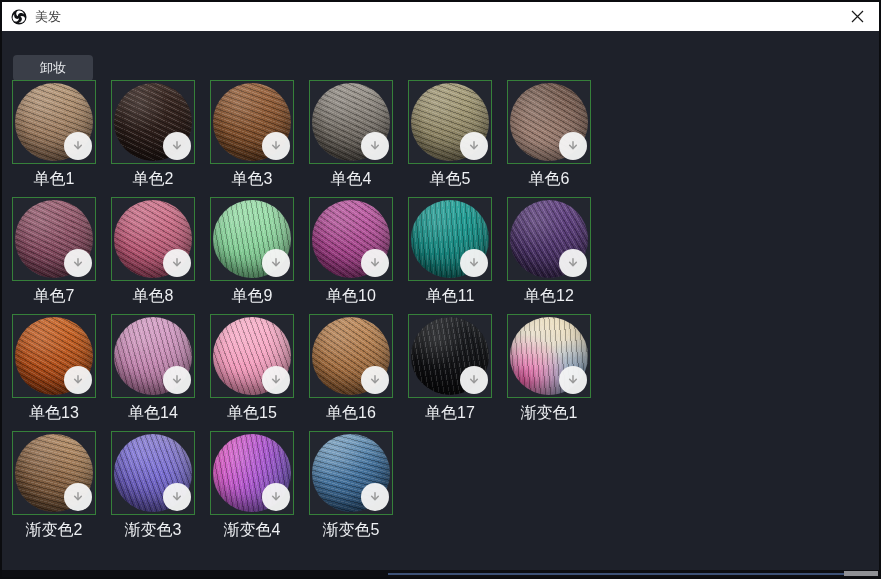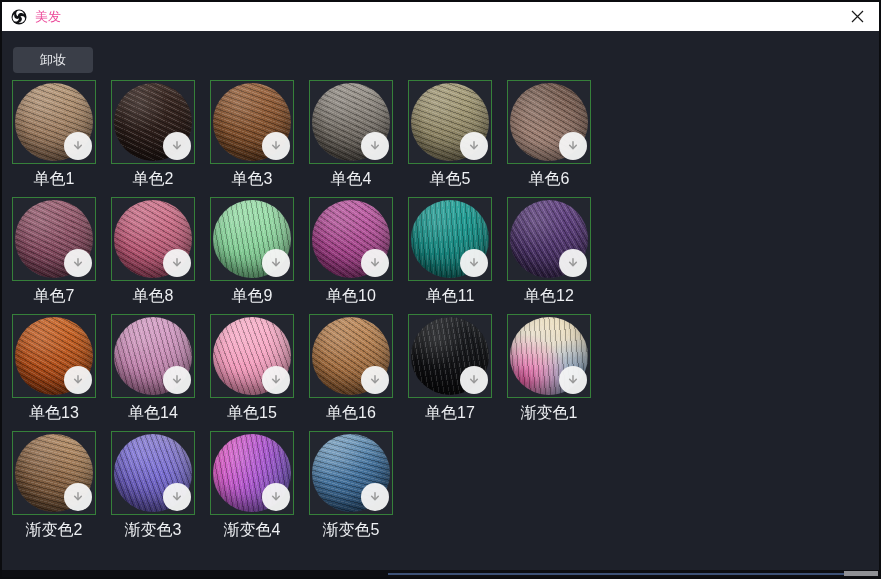--- a/index.html
+++ b/index.html
@@ -8,26 +8,26 @@
 
   .window{
     position:relative; width:881px; height:579px;
     background:#1e212a; border:2px solid #0b0c0f;
   }
   .titlebar{
     height:29px; background:#ffffff; display:flex; align-items:center;
     padding:0 12px 0 9px;
   }
   .app-icon{ width:16px; height:16px; flex:0 0 auto; }
-  .title{ font-size:13px; color:#ec4899; margin-left:8px; }
+  .title{ font-size:13px; color:#404040; margin-left:8px; }
   .close-btn{
     margin-left:auto; width:20px; height:20px; border:none; background:transparent;
     display:flex; align-items:center; justify-content:center; cursor:pointer;
   }
-  .toolbar{ padding:16px 0 0 11px; }
+  .toolbar{ padding:24px 0 0 11px; }
   .btn-remove{
     width:80px; height:26px; background:#3a3e48; color:#e9ebee;
     font-size:13px; border:none; border-radius:4px; cursor:pointer;
     font-family:"Liberation Sans","DejaVu Sans",sans-serif;
   }
   .grid{
     position:absolute; left:10px; top:78px;
     display:grid; grid-template-columns:repeat(6,84px);
     column-gap:15px; row-gap:10px;
   }

